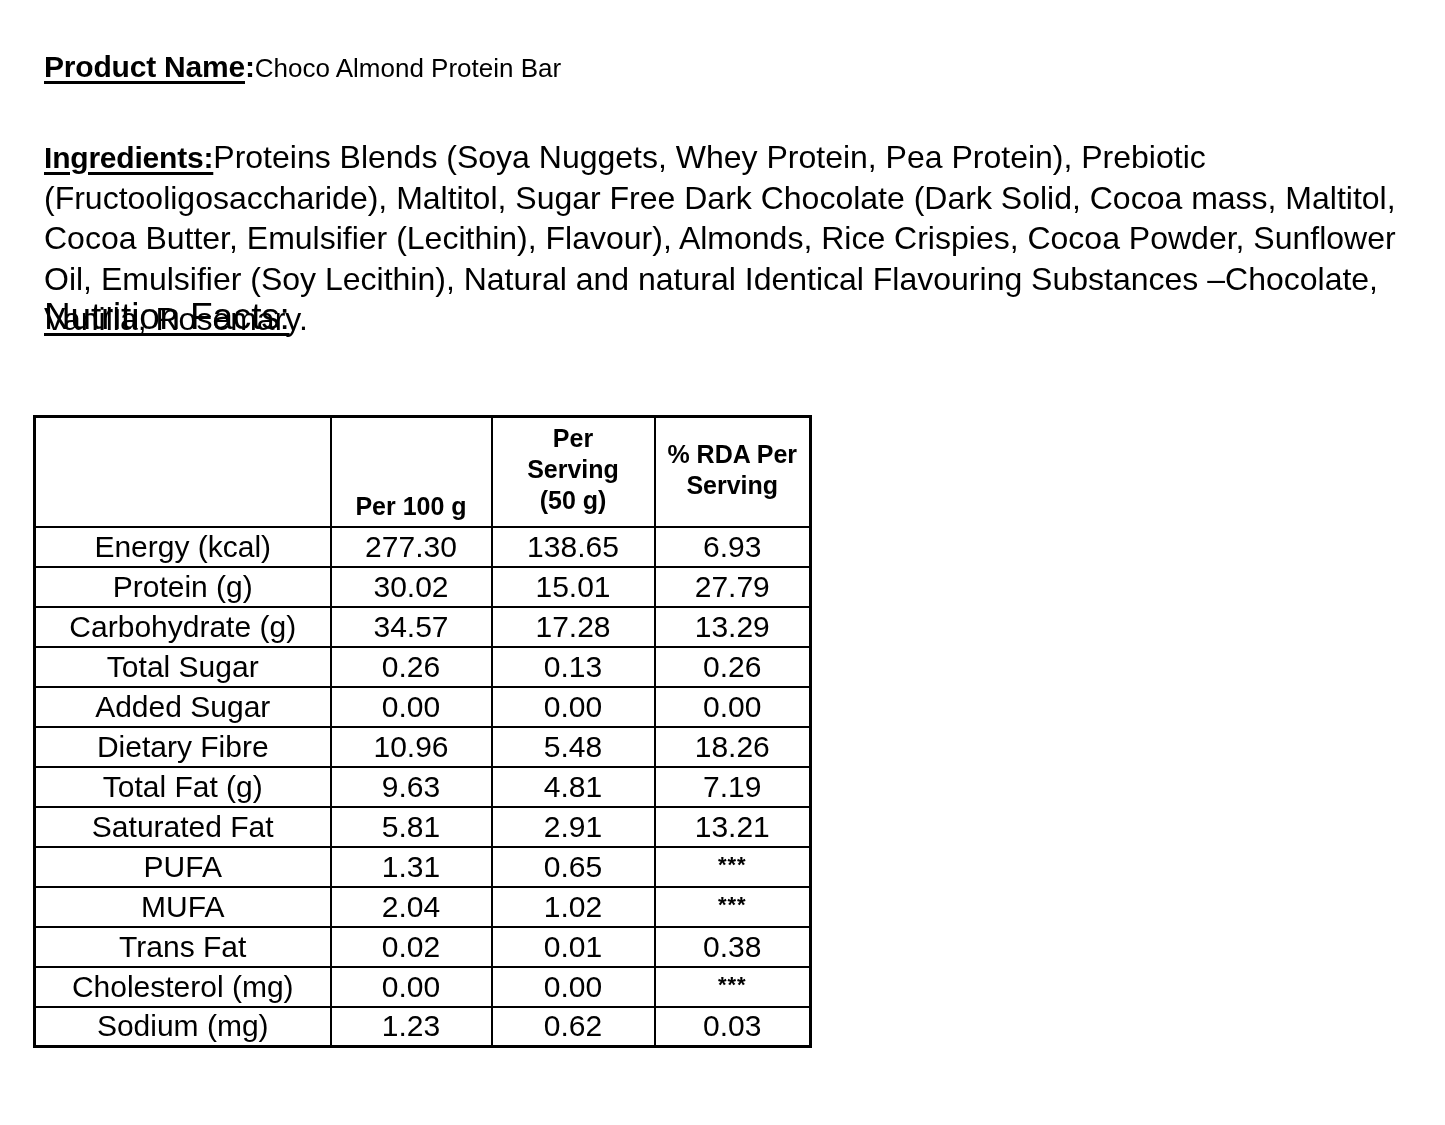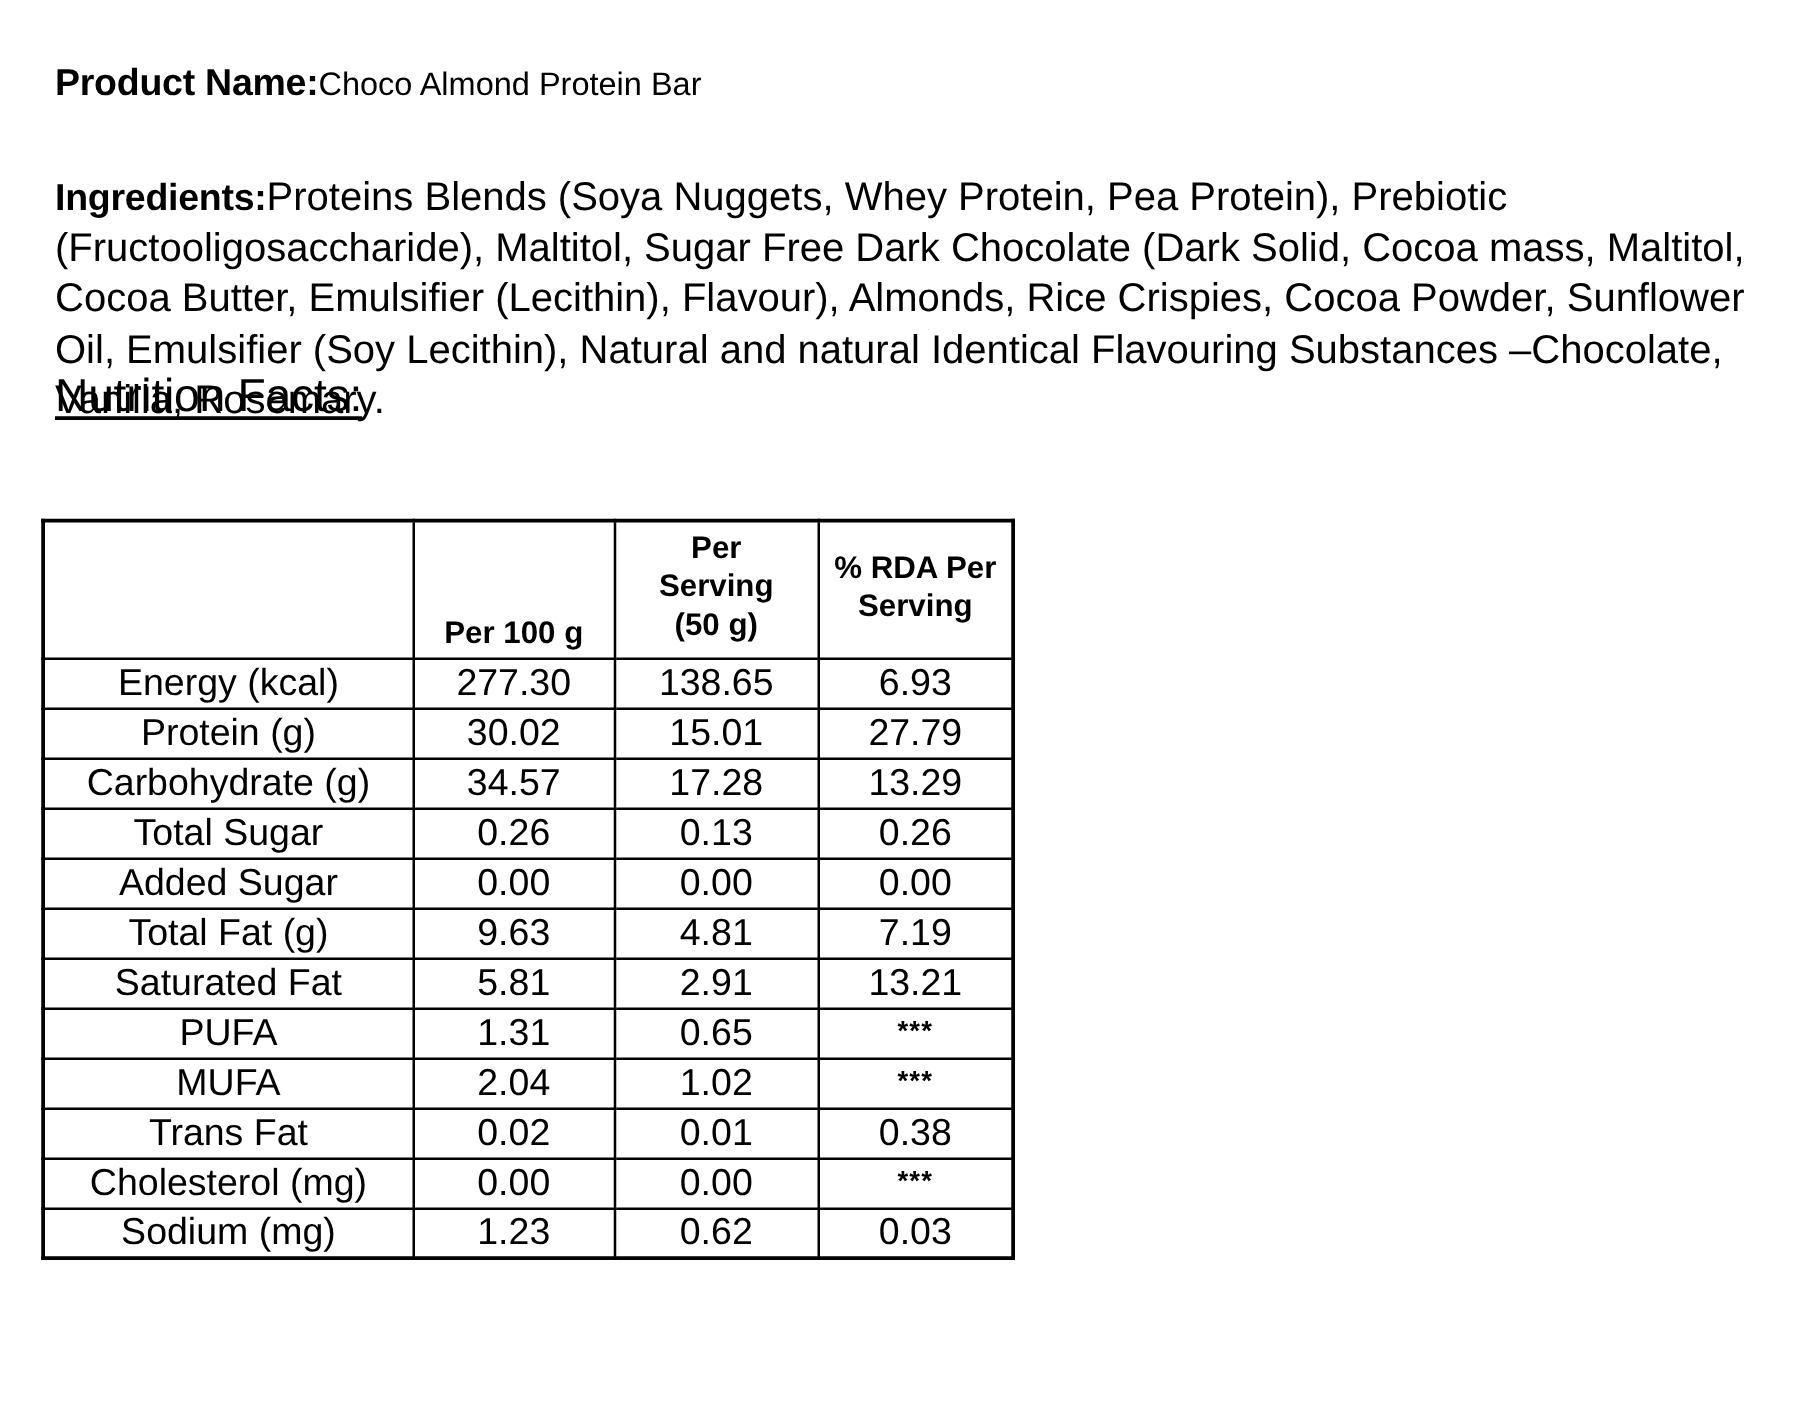--- a/index.html
+++ b/index.html
@@ -31,20 +31,21 @@
     font-size: 27px;
     line-height: 34px;
     white-space: nowrap;
   }
   .lbl-strong {
     font-weight: bold;
     font-size: 30px;
     letter-spacing: -0.2px;
   }
   .lbl-strong .underlined {
+    text-decoration: underline;
     text-underline-offset: 4px;
     text-decoration-thickness: 3px;
   }
   .product-value {
     font-weight: normal;
     font-size: 26px;
   }
 
   .ingredients-block {
     position: absolute;
@@ -224,20 +225,26 @@
             <td class="val">0.13</td>
             <td class="val">0.26</td>
           </tr>
           <tr class="data">
             <td class="lbl-sub">Added Sugar</td>
             <td class="val">0.00</td>
             <td class="val">0.00</td>
             <td class="val">0.00</td>
           </tr>
           <tr class="data">
+            <td class="lbl-sub">Dietary Fibre</td>
+            <td class="val">10.96</td>
+            <td class="val">5.48</td>
+            <td class="val">18.26</td>
+          </tr>
+          <tr class="data">
             <td class="lbl-main">Total Fat (g)</td>
             <td class="val">9.63</td>
             <td class="val">4.81</td>
             <td class="val">7.19</td>
           </tr>
           <tr class="data">
             <td class="lbl-sub">Saturated Fat</td>
             <td class="val">5.81</td>
             <td class="val">2.91</td>
             <td class="val">13.21</td>

